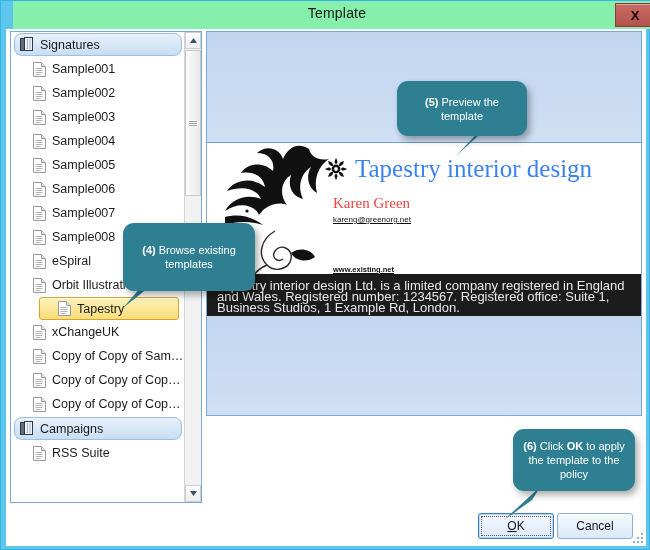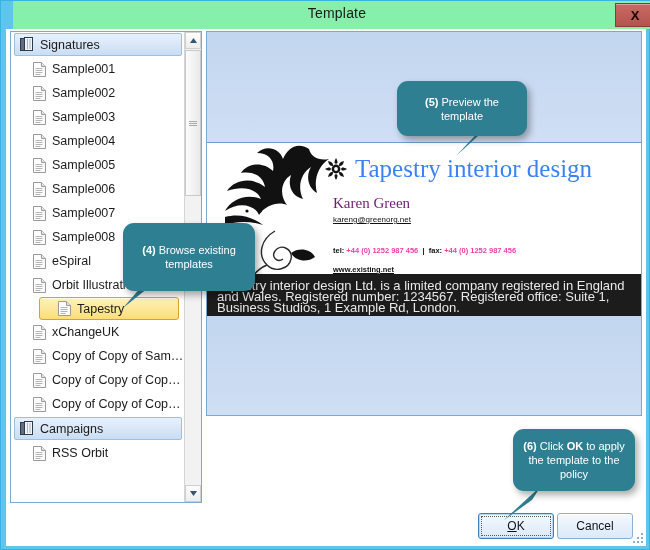--- a/index.html
+++ b/index.html
@@ -53,21 +53,21 @@
   }
   .tree-row{
     position:relative;height:24px;display:flex;align-items:center;
     padding-left:8px;box-sizing:border-box;cursor:pointer;
     font-size:12.5px;color:#1b1b1b;white-space:nowrap;
   }
   .tree-row.group{
     margin:1px 3px 1px 3px;height:23px;
     background:linear-gradient(#e8f1fb,#c9ddf3);
     border:1px solid #9dbfe0;
-    border-radius:2px;
+    border-radius:8px;
     padding-left:5px;
   }
   .tree-row.child{padding-left:22px;}
   .tree-row.selected{
     margin:0 6px 0 28px;height:23px;
     background:linear-gradient(#fdf2b8,#fbdd7a);
     border:1px solid #d9a22b;
     border-radius:3px;
     padding-left:18px;
     box-shadow:inset 0 1px 0 rgba(255,255,255,.7);
@@ -119,21 +119,21 @@
     position:absolute;left:118px;top:12px;
     display:flex;align-items:center;
   }
   .brand-name{
     font-family:"Liberation Serif",serif;
     font-size:25px;color:#3b82f6;margin-left:8px;white-space:nowrap;
   }
   .person{
     position:absolute;left:126px;top:52px;
     font-family:"Liberation Serif",serif;
-    font-size:15px;color:#701a75;
+    font-size:15px;color:#ef4444;
   }
   .email{
     position:absolute;left:126px;top:72px;
     font-size:8px;color:#111;text-decoration:underline;
   }
   .tel-line{
     position:absolute;left:126px;top:103px;
     font-size:7.5px;color:#111;font-weight:bold;white-space:nowrap;
   }
   .tel-line .num{color:#ef3fa6;font-weight:bold;}
@@ -422,21 +422,21 @@
             <span class="ico"><svg width="13" height="15" viewBox="0 0 13 15">
                 <path d="M0.5 0.5 H8.5 L12.5 4.5 V14.5 H0.5 Z" fill="#fdfdfd" stroke="#9a9a9a"></path>
                 <path d="M8.5 0.5 V4.5 H12.5" fill="#e6e6e6" stroke="#9a9a9a"></path>
                 <g stroke="#b4b4b4" stroke-width="1">
                   <line x1="2.5" y1="6.5" x2="9.5" y2="6.5"></line>
                   <line x1="2.5" y1="8.5" x2="9.5" y2="8.5"></line>
                   <line x1="2.5" y1="10.5" x2="9.5" y2="10.5"></line>
                   <line x1="2.5" y1="12.5" x2="7.5" y2="12.5"></line>
                 </g>
               </svg></span>
-            <span class="label">RSS Orbit</span>
+            <span class="label">RSS Suite</span>
           </div>
         </div>
 
       <div class="scrollbar">
         <div class="sb-btn sb-up">
           <svg width="7" height="5" viewBox="0 0 7 5">
               <polygon points="3.5,0 7,5 0,5" fill="#37546e"></polygon>
             </svg>
         </div>
         <div class="sb-thumb">
@@ -503,27 +503,20 @@
               <path d="M19 19 C15 18 14 17 14 14 C17 14 18 15 19 19 Z"></path>
             </g>
             <circle cx="11" cy="11" r="1.9" fill="#ffffff"></circle>
           </svg>
           <div class="brand-name">Tapestry interior design</div>
         </div>
 
         <div class="person">Karen Green</div>
         <div class="email">kareng@greenorg.net</div>
 
-        <div class="tel-line">
-          <span>tel:</span>
-          <span class="num">+44 (0) 1252 987 456</span>
-          &nbsp;<span>|</span>&nbsp;
-          <span>fax:</span>
-          <span class="num">+44 (0) 1252 987 456</span>
-        </div>
 
         <div class="web">www.existing.net</div>
 
         <div class="disclaimer">Tapestry interior design Ltd. is a limited company registered in England and Wales. Registered number: 1234567. Registered office: Suite 1, Business Studios, 1 Example Rd, London.</div>
       </div>
     </div>
 
     <div class="btn btn-ok focused">
       <span><u>O</u><span>K</span></span>
     </div>

